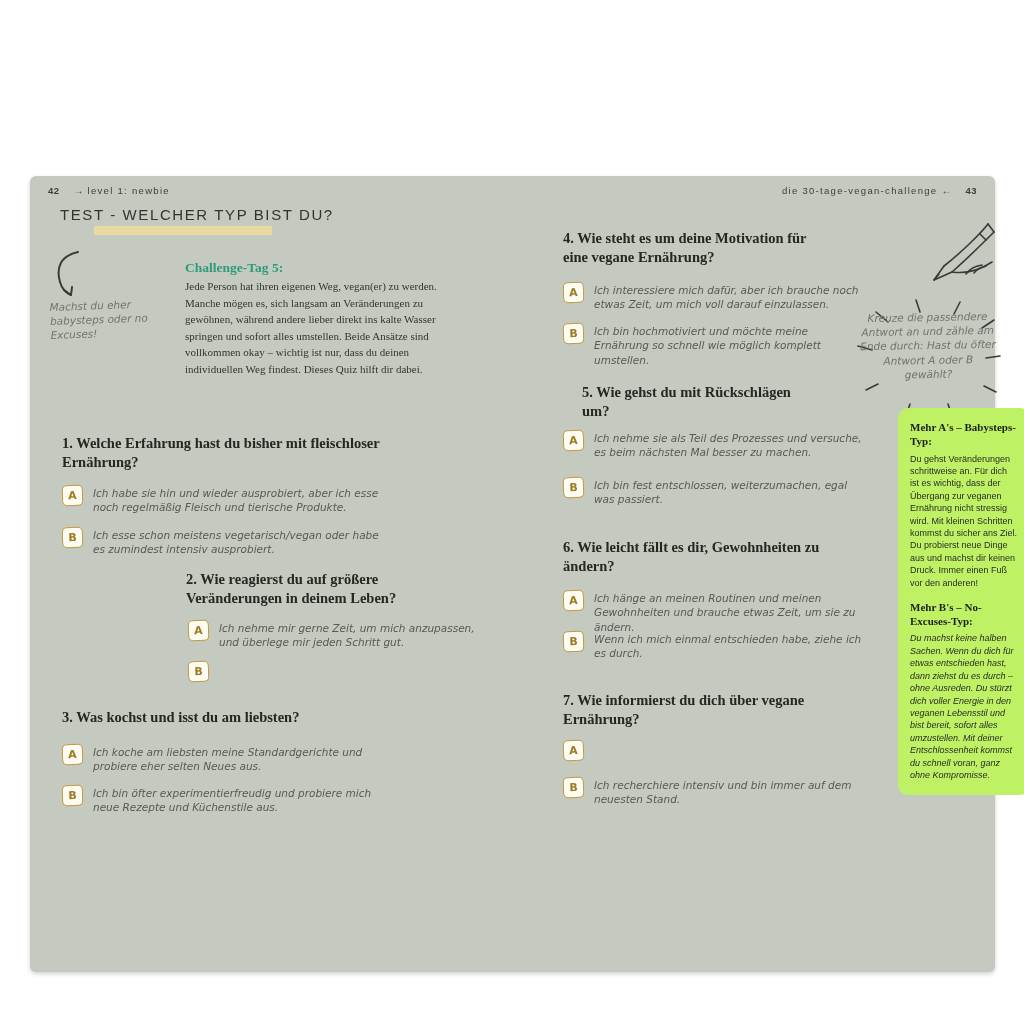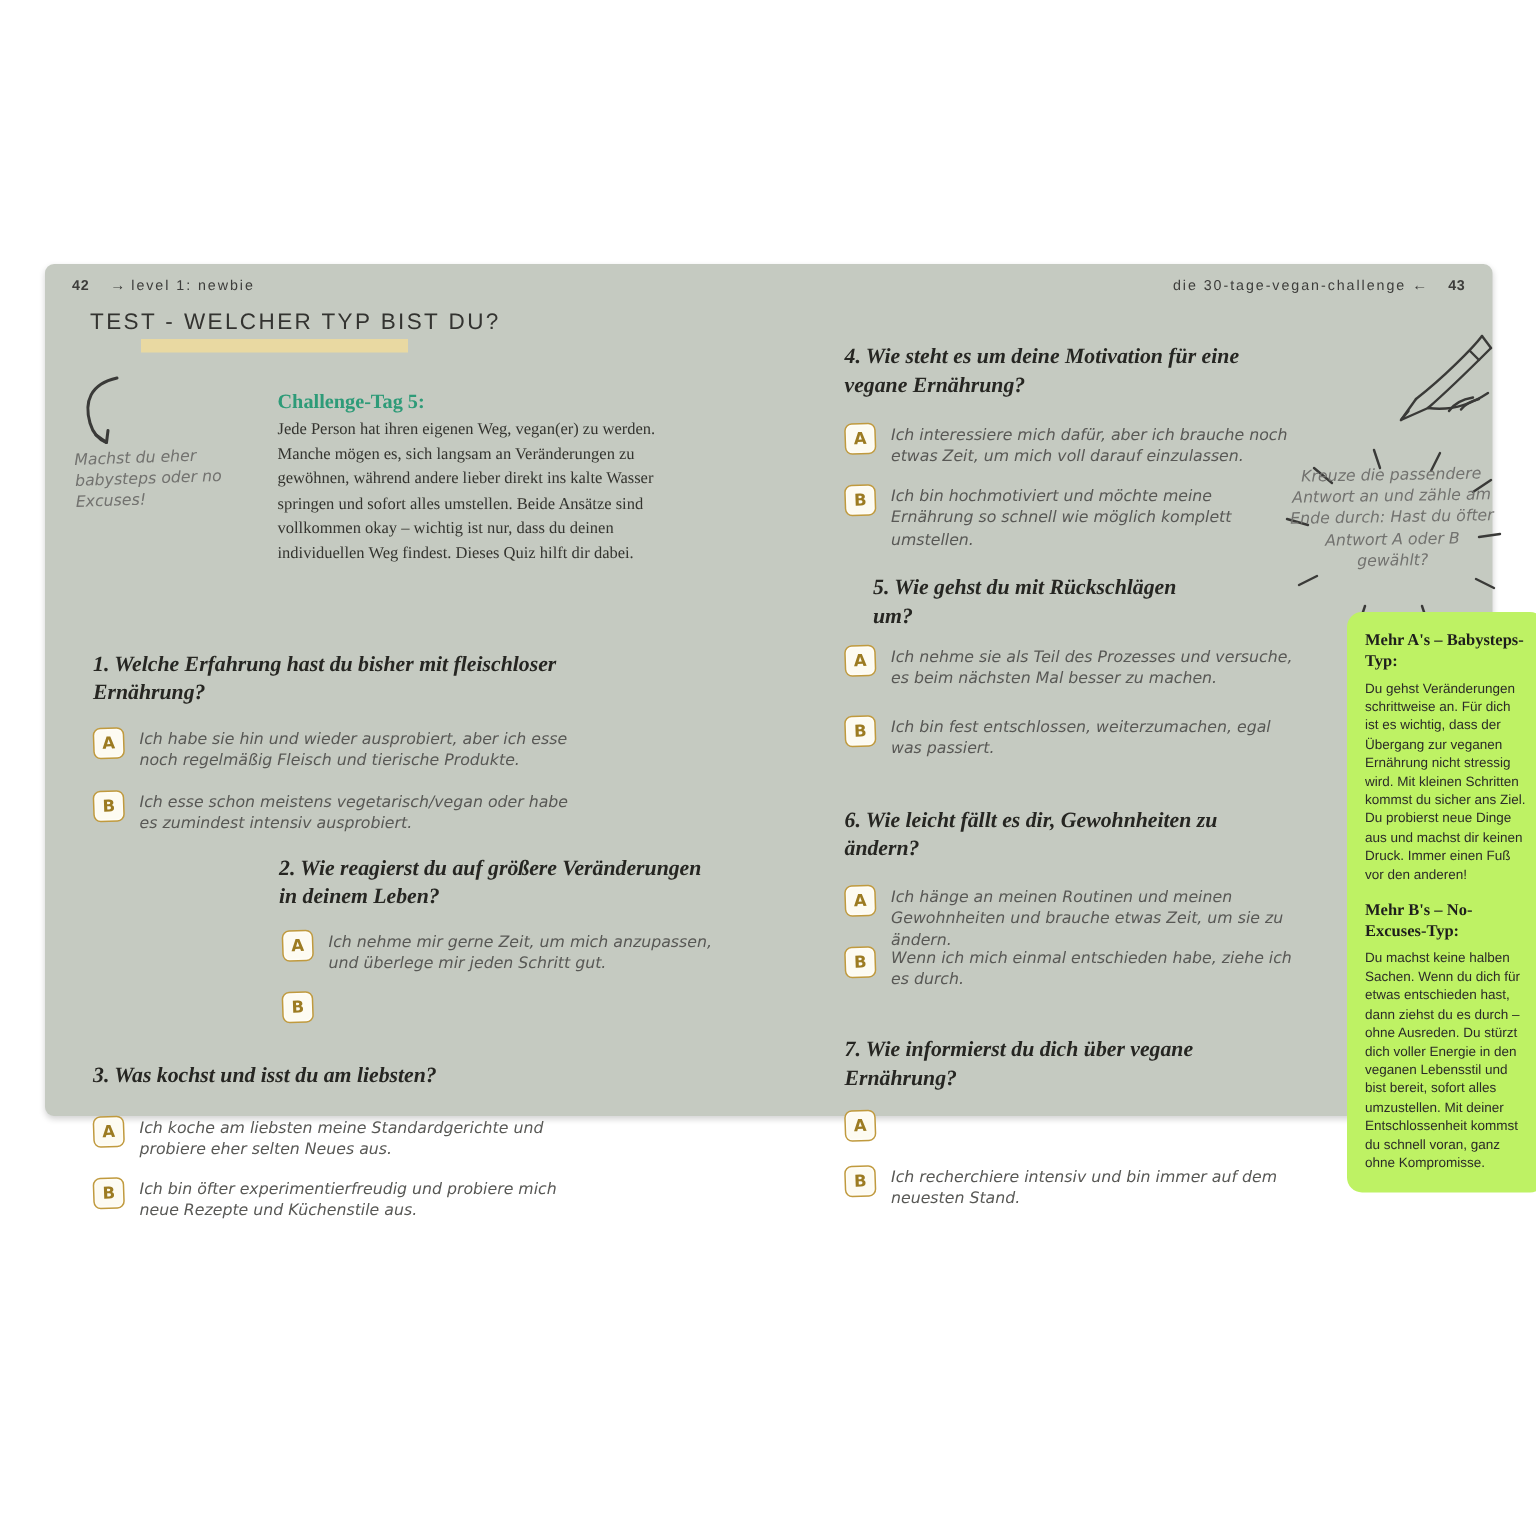--- a/index.html
+++ b/index.html
@@ -1,21 +1,21 @@
 <!DOCTYPE html>
 <html><head>
 <meta charset="utf-8">
 <style>
   html,body{margin:0;padding:0;}
   body{
     width:1024px;height:1024px;position:relative;background:#ffffff;
     font-family:"Liberation Sans",sans-serif;color:#2e2e2e;overflow:hidden;
   }
   .spread{
-    position:absolute;left:30px;top:176px;width:965px;height:568px;
+    position:absolute;left:30px;top:176px;width:965px;height:796px;
     background:#c5cac1;border-radius:6px;box-shadow:0 2px 4px rgba(0,0,0,.18);
   }
   .runhead{
     position:absolute;top:9px;font-size:9.5px;letter-spacing:1.3px;color:#3d3d3b;
   }
   .runhead .pn{font-weight:bold;letter-spacing:.5px;}
   .runhead-left{left:18px;}
   .runhead-right{right:18px;text-align:center;}
   .runhead .gap{display:inline-block;width:14px;}
   .arrow-glyph{font-size:10px;letter-spacing:0;}
@@ -42,21 +42,21 @@
     position:absolute;left:155px;top:84px;font-family:"Liberation Serif",serif;
     font-weight:bold;font-size:13.5px;color:#2e9b78;
   }
   .intro-body{
     position:absolute;left:155px;top:102px;width:274px;font-size:11px;
     line-height:1.5;color:#34342f;font-family:Liberation Serif, serif;
   }
 
   .q-head{
     position:absolute;font-family:"Liberation Serif",serif;font-weight:bold;
-    font-size:14.5px;line-height:1.28;color:#262622;font-style:italic;
+    font-size:14.5px;line-height:1.28;color:#262622;
   }
   .opt{
     position:absolute;display:flex;align-items:flex-start;gap:10px;
   }
   .badge{
     flex-shrink:0;width:19px;height:19px;border:1.6px solid #c09a3e;
     border-radius:5px;background:#fdfbf2;color:#9c7b22;font-weight:bold;
     font-size:11px;display:flex;align-items:center;justify-content:center;
     transform:rotate(-2deg);box-shadow:inset 0 0 0 1px #fffdf6;
     font-family:"DejaVu Sans",sans-serif;
@@ -77,21 +77,21 @@
     box-sizing:border-box;
     margin-left:40px;
   }
   .rb-head{
     font-family:"Liberation Serif",serif;font-weight:bold;font-size:11px;
     line-height:1.25;color:#1e1e1c;margin-bottom:4px;
   }
   .rb-body{
     font-size:9px;line-height:1.38;color:#2b2b28;margin-bottom:12px;
   }
-  .rb-body:last-child{margin-bottom:0;}
+  .rb-body:last-child{margin-bottom:0;font-style:italic;}
   svg{display:block;}
 </style>
 </head>
 <body>
 
 <div class="spread">
 
   <div class="runhead runhead-left">
     <span class="pn">42</span><span class="gap"></span><span class="arrow-glyph">→</span>
     <span>level 1: newbie</span>

